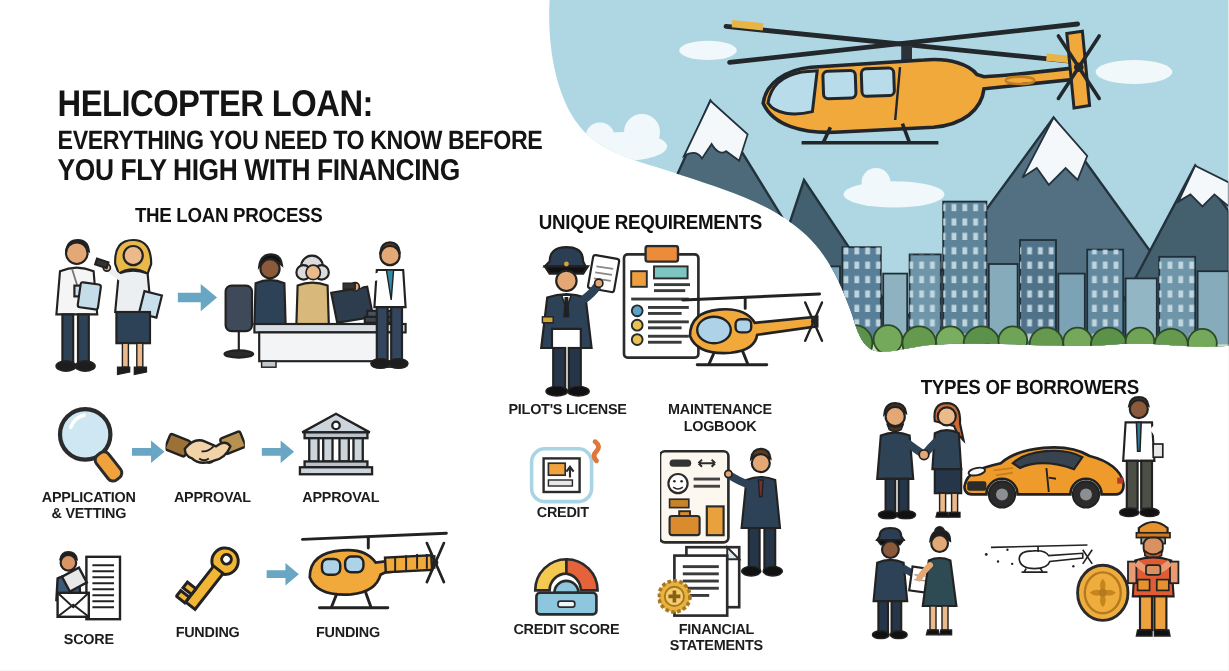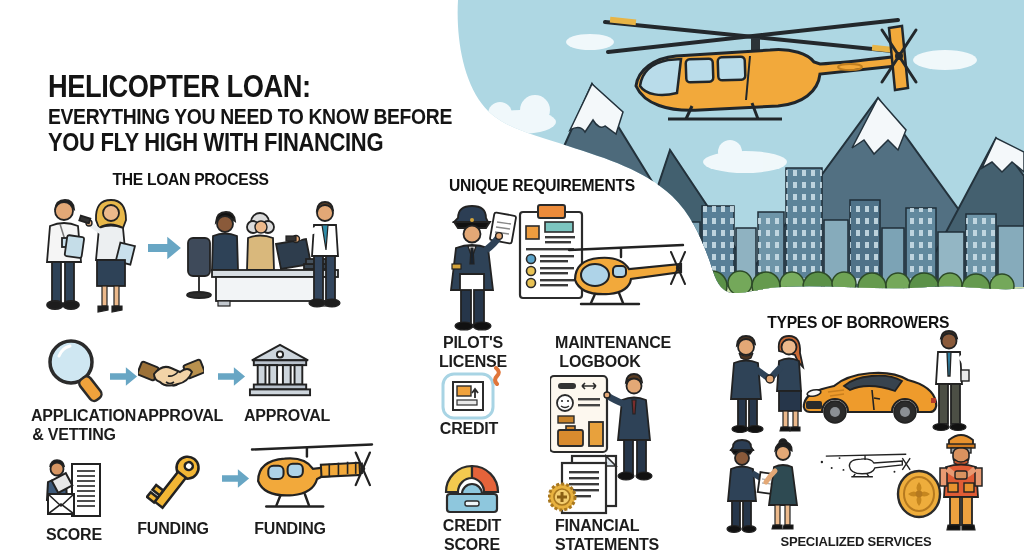--- a/index.html
+++ b/index.html
@@ -5,21 +5,21 @@
   html,body{margin:0;padding:0;background:#e8e8e8;}
   #frame{position:relative;width:1024px;height:559px;background:#ffffff;overflow:hidden;
          font-family:"Liberation Sans",sans-serif;}
   .abs{position:absolute;}
   .ttl{display:block;color:#141414;transform:scaleX(.88);transform-origin:left;white-space:nowrap;}
   .ttl1{font-size:31px;font-weight:700;letter-spacing:-.5px;line-height:1.05;}
   .ttl2{font-size:22px;font-weight:700;letter-spacing:-.4px;line-height:1.15;}
   .ttl3{font-size:25px;font-weight:700;letter-spacing:-.4px;line-height:1.1;}
   .sec-h{position:absolute;font-size:17px;font-weight:700;letter-spacing:-.3px;color:#111;
          text-align:center;transform:scaleX(.92);white-space:nowrap;}
-  .lbl{position:absolute;font-size:16px;font-weight:700;letter-spacing:-.2px;line-height:1.18;
+  .lbl{position:absolute;font-size:12px;font-weight:700;letter-spacing:-.2px;line-height:1.18;
        color:#1c1c1c;text-align:center;}
   .lbl-r{font-size:13px;white-space:nowrap;}
   svg{display:block;}
 </style>
 </head>
 <body>
 
 <div id="frame">
 
   <div class="abs" style="left:440px;top:0;">
@@ -618,15 +618,14 @@
         <rect x="14" y="54" width="10" height="9" fill="#e8922e" stroke-width="1.4"></rect>
         <rect x="30" y="54" width="10" height="9" fill="#e8922e" stroke-width="1.4"></rect>
         <rect x="16" y="68" width="10" height="28" fill="#eda13f"></rect>
           <rect x="28" y="68" width="10" height="28" fill="#eda13f"></rect>
         <path d="M14,96 L26,96 L26,101 L13,101 Z" fill="#111" stroke-width="1.2"></path>
           <path d="M28,96 L40,96 L41,101 L28,101 Z" fill="#111" stroke-width="1.2"></path>
       </g>
     </svg>
   </div>
 
-  <div class="lbl lbl-r" style="left:776px;top:534px;width:160px;">SPECIALIZED SERVICES</div>
 
 </div>
 
 </body></html>

